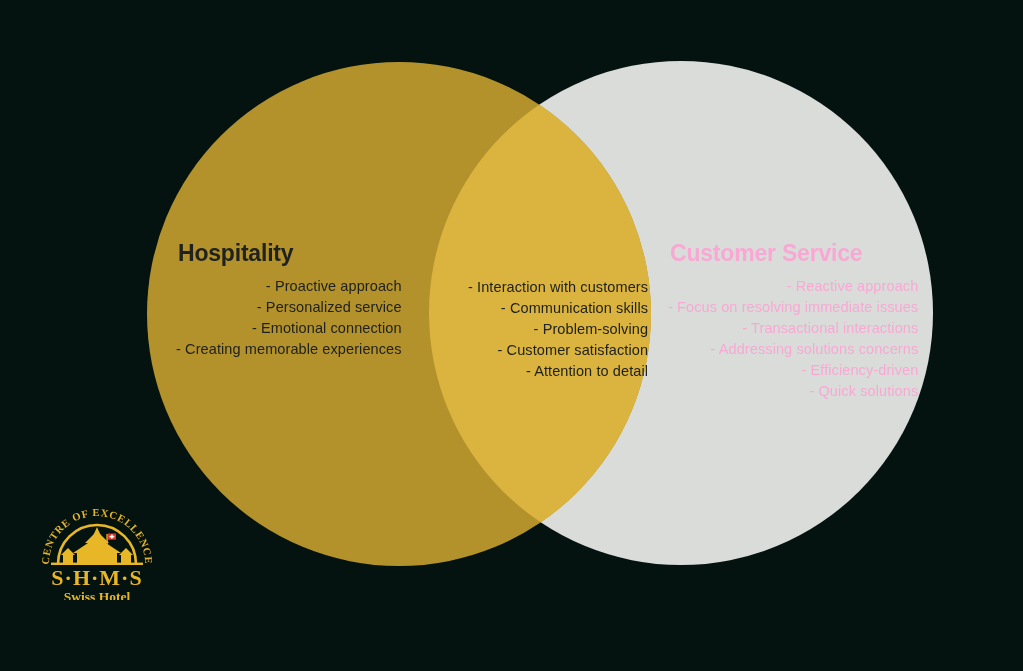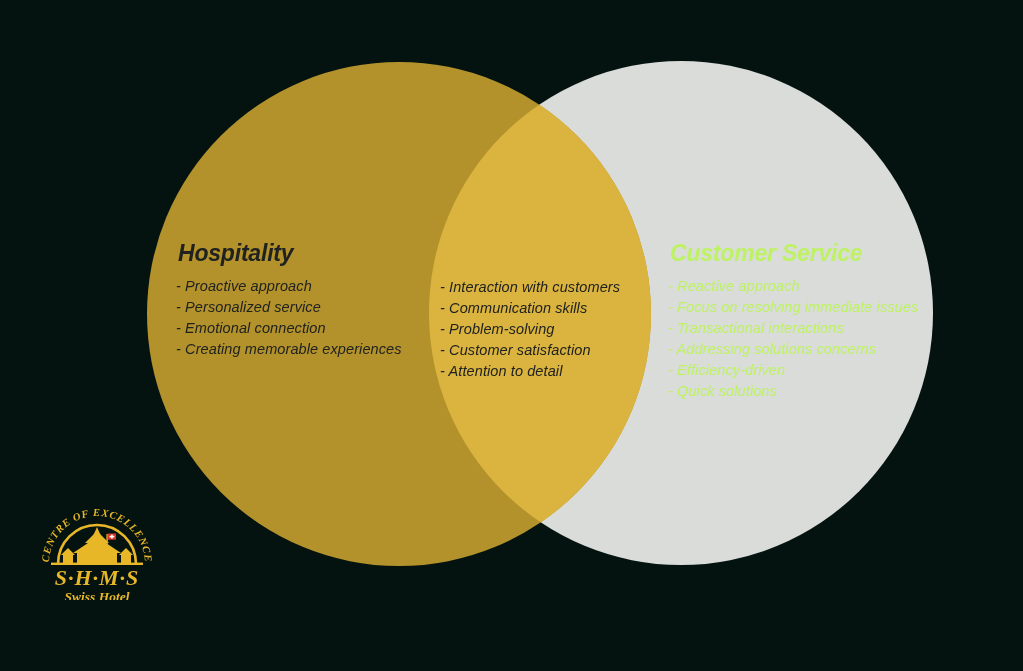--- a/index.html
+++ b/index.html
@@ -6,21 +6,20 @@
     margin: 0;
     padding: 0;
     background: #041310;
   }
   .stage {
     position: relative;
     width: 1023px;
     height: 600px;
     overflow: hidden;
     font-family: "Liberation Sans", sans-serif;
-    font-style: italic;
   }
   .venn-svg {
     position: absolute;
     left: 0;
     top: 0;
   }
   .panel {
     position: absolute;
   }
   .panel h2 {
@@ -30,23 +29,24 @@
     line-height: 22px;
     margin: 0 0 12px 2px;
   }
   .panel ul {
     list-style: none;
     margin: 0;
     padding: 0;
     font-size: 14.5px;
     line-height: 21px;
     letter-spacing: 0.1px;
+    text-align: right;
   }
   .panel-left   { left: 176px; top: 242px; }
-  .panel-middle { left: 440px; top: 277px; }
+  .panel-middle { left: 468px; top: 277px; }
   .panel-right  { left: 668px; top: 242px; }
 
   .logo-svg {
     position: absolute;
     left: 33px;
     top: 506px;
   }
   .logo-arc-text {
     font-family: "Liberation Serif", serif;
     font-size: 10.5px;
@@ -96,21 +96,21 @@
   <section class="panel panel-middle" style="color: rgb(32, 34, 31);">
     <ul>
         <li>- Interaction with customers</li>
         <li>- Communication skills</li>
         <li>- Problem-solving</li>
         <li>- Customer satisfaction</li>
         <li>- Attention to detail</li>
       </ul>
   </section>
 
-  <section class="panel panel-right" style="color: #bef264;">
+  <section class="panel panel-right" style="color: #f9a8d4;">
     <h2>Customer Service</h2>
     <ul>
         <li>- Reactive approach</li>
         <li>- Focus on resolving immediate issues</li>
         <li>- Transactional interactions</li>
         <li>- Addressing solutions concerns</li>
         <li>- Efficiency-driven</li>
         <li>- Quick solutions</li>
       </ul>
   </section>

